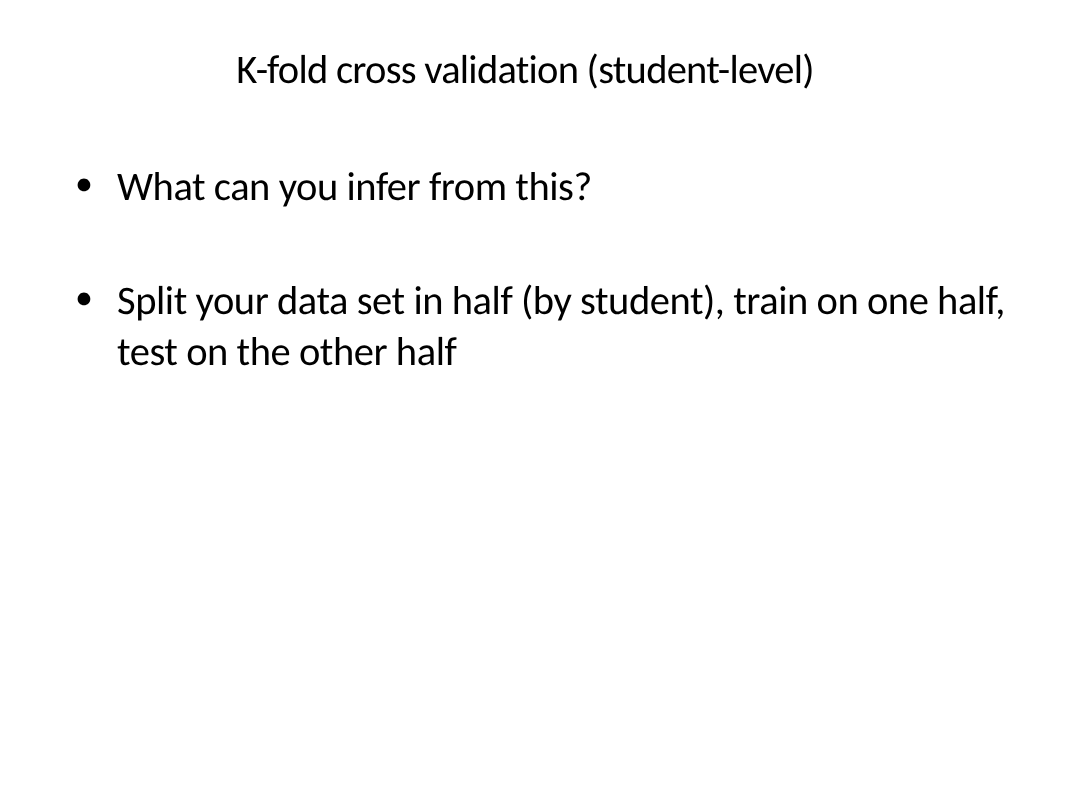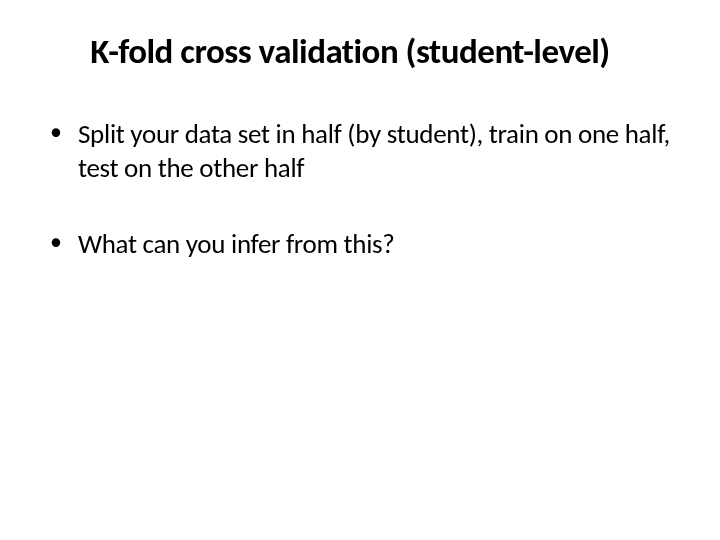--- a/index.html
+++ b/index.html
@@ -10,22 +10,22 @@
     body {
       width: 720px;
       height: 540px;
       background: #ffffff;
       font-family: Calibri, "Segoe UI", Arial, sans-serif;
       color: #000000;
       padding: 30px 50px 30px 30px;
       overflow: hidden;
     }
     .slide-title {
-      font-size: 35px;
-      font-weight: 700;
+      font-size: 27px;
+      font-weight: 400;
       text-align: center;
       margin-bottom: 45px;
       letter-spacing: -0.5px;
     }
     .bullet-list {
       list-style: none;
       padding-left: 20px;
     }
     .bullet-item {
       position: relative;
@@ -42,15 +42,15 @@
       top: 0;
       font-size: 24px;
     }
   </style>
 </head>
 <body>
 
 <h1 class="slide-title">K-fold cross validation (student-level)</h1>
 
 <ul class="bullet-list">
+  <li class="bullet-item">What can you infer from this?</li>
   <li class="bullet-item">Split your data set in half (by student), train on one half, test on the other half</li>
-  <li class="bullet-item">What can you infer from this?</li>
 </ul>
 
 </body></html>

